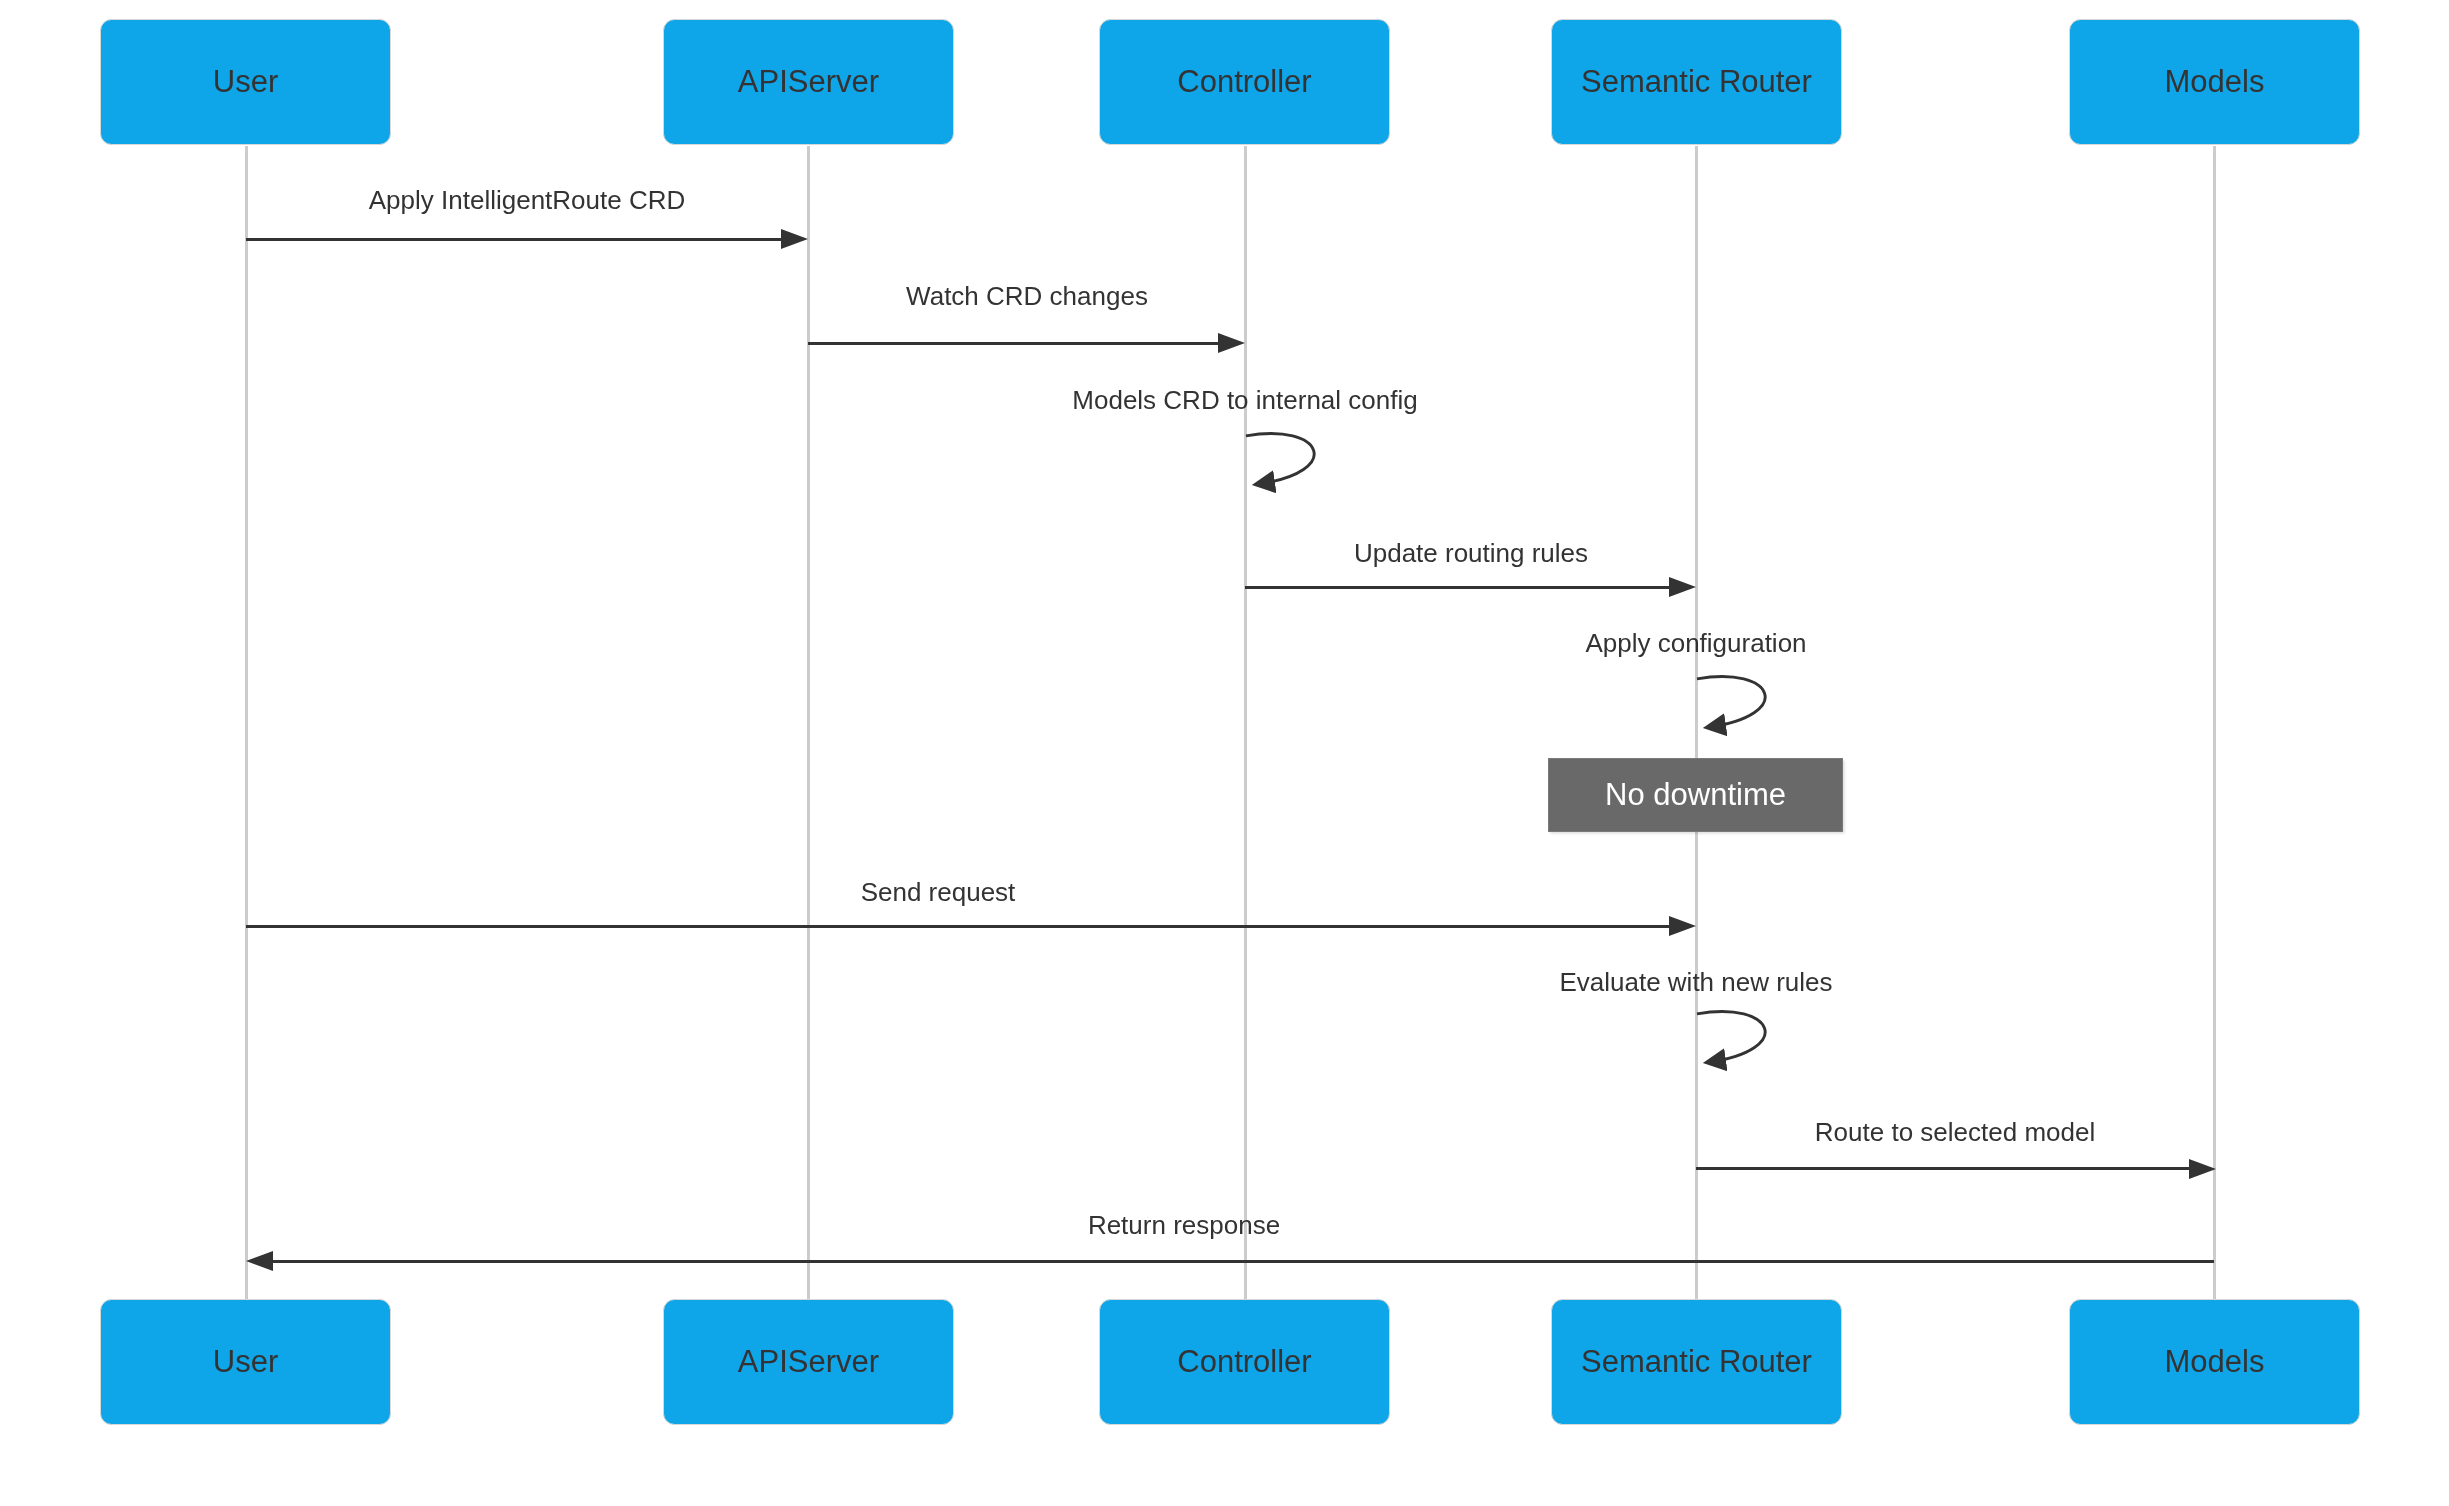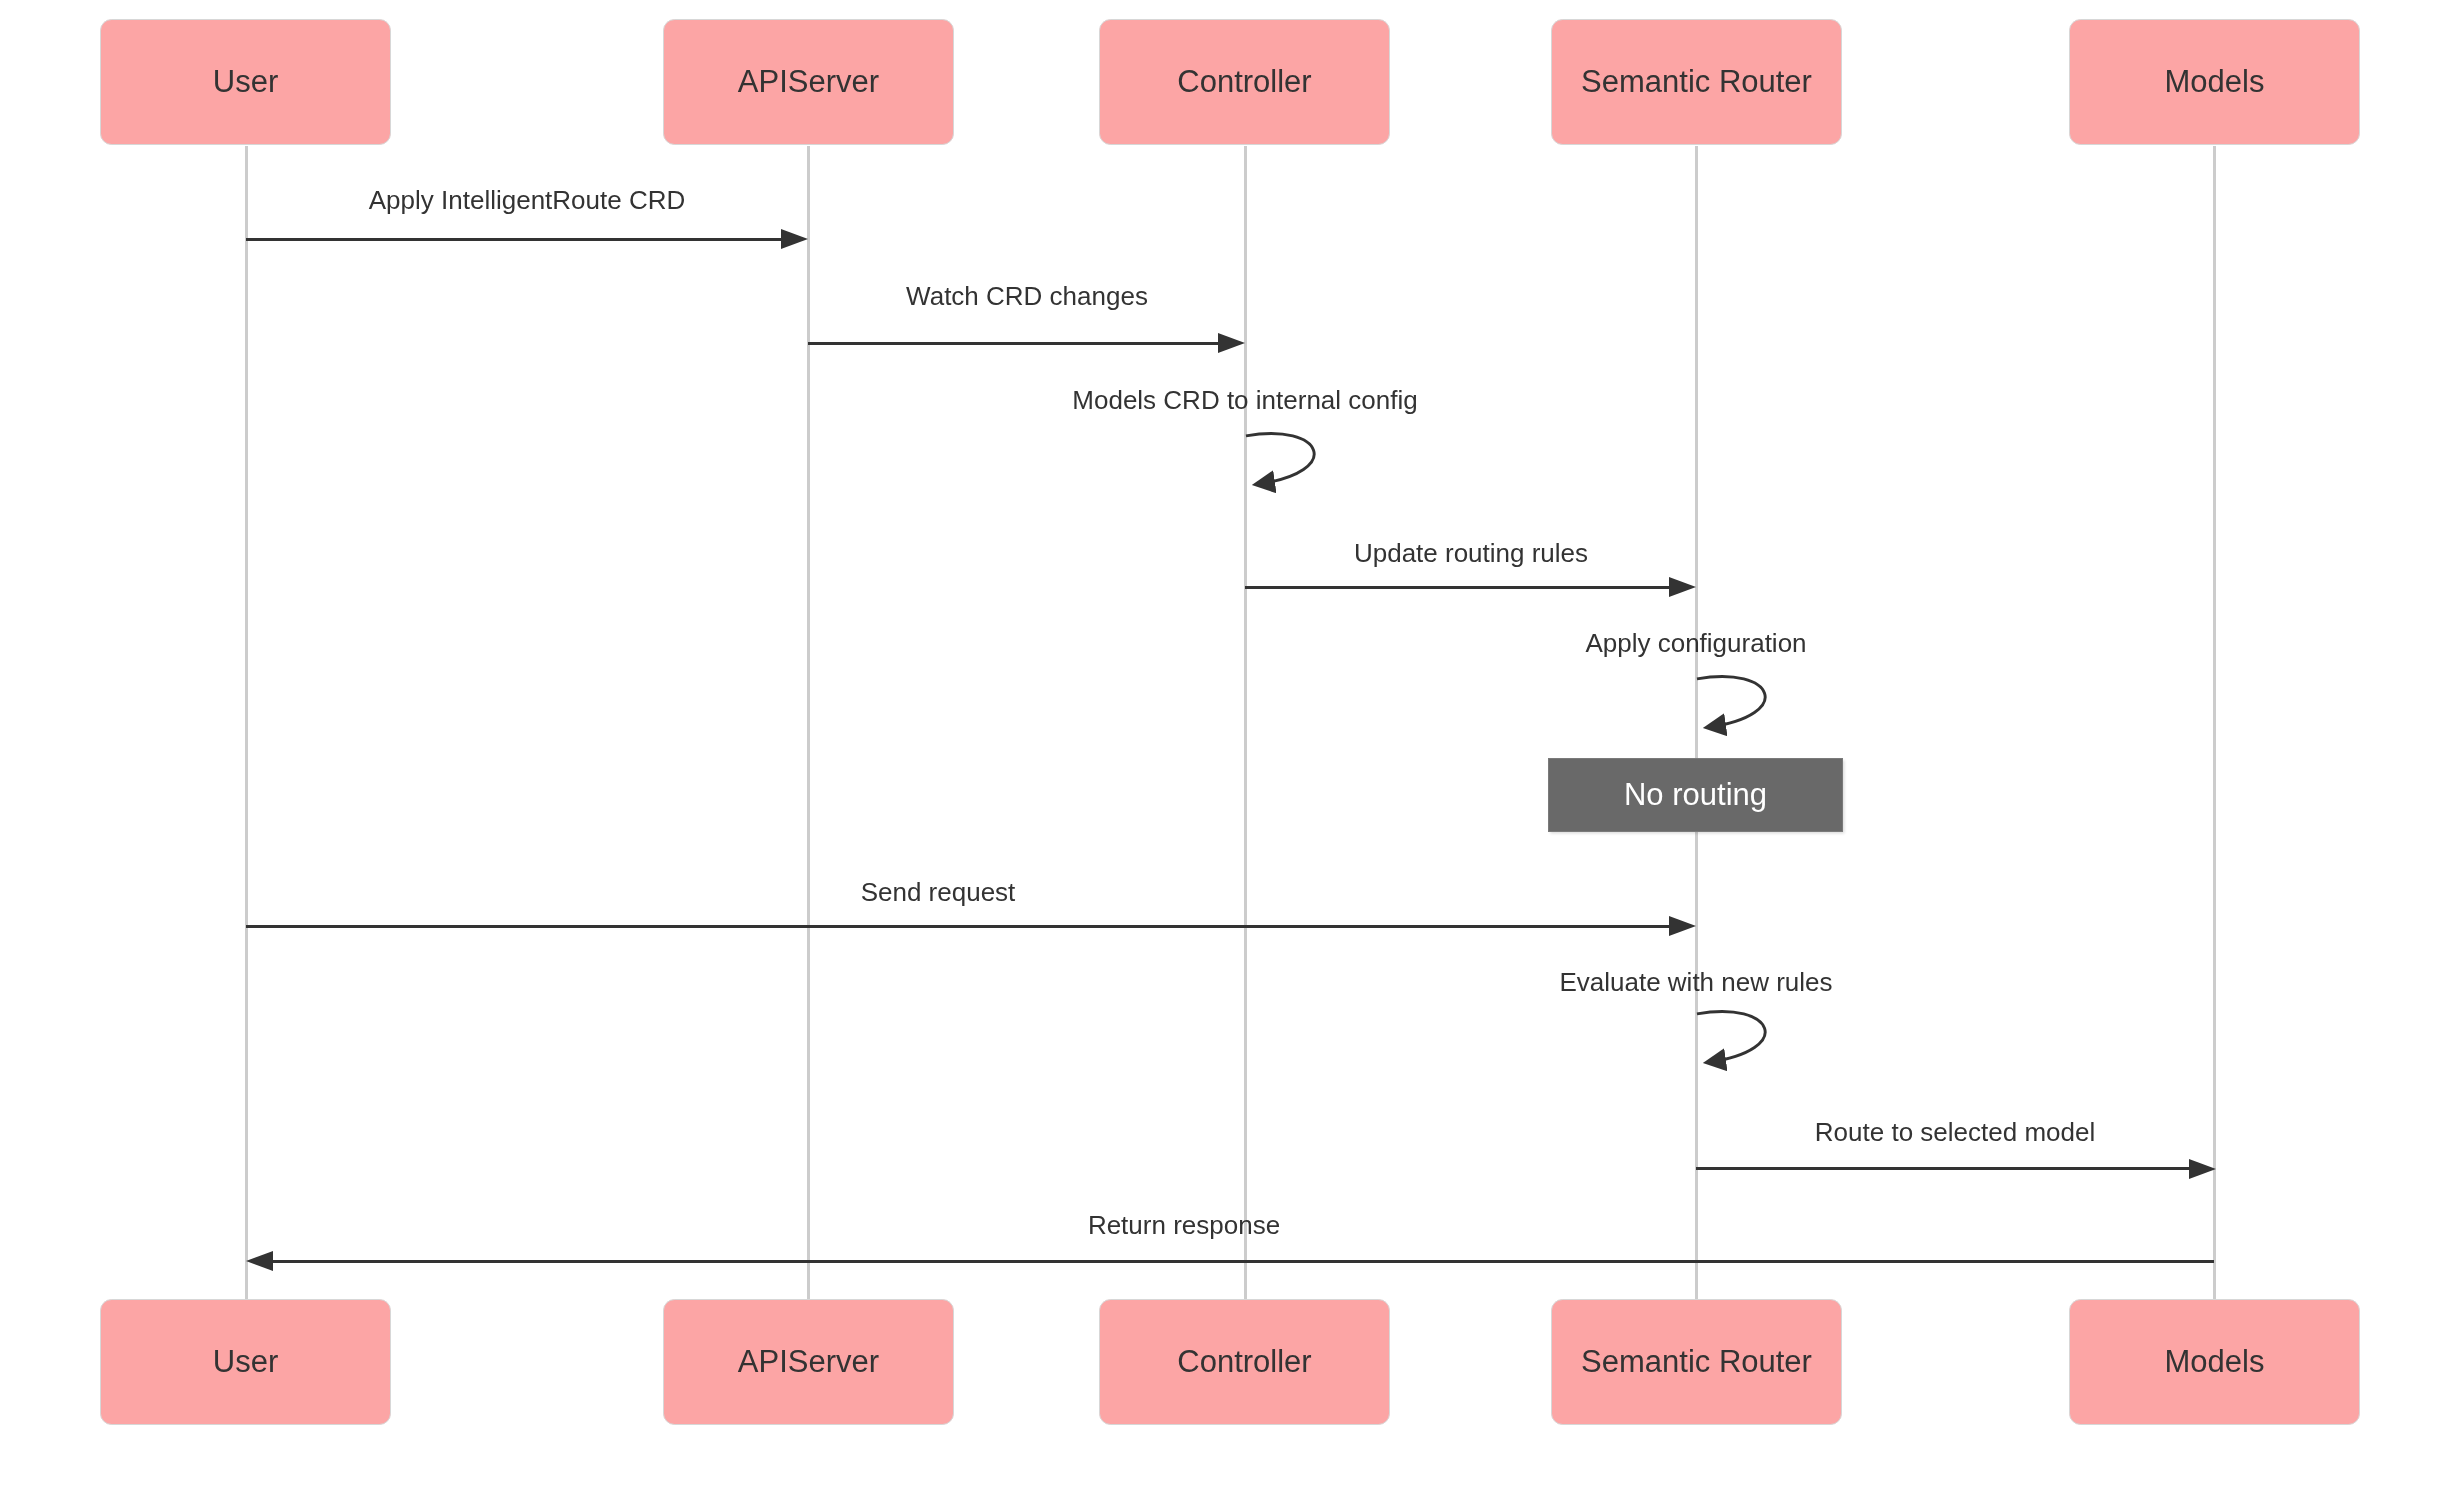--- a/index.html
+++ b/index.html
@@ -7,21 +7,21 @@
     position:relative;
     width:2449px;height:1506px;
     background:#ffffff;
     font-family:"Liberation Sans","DejaVu Sans",sans-serif;
     color:#333333;
     overflow:hidden;
   }
   .actor-box{
     position:absolute;
     width:291px;height:126px;
-    background:#fca5a5;
+    background:#0ea5e9;
     border:1.9px solid #d7d7d7;
     border-radius:11.6px;
     box-sizing:border-box;
     display:flex;align-items:center;justify-content:center;
     font-size:31px;
     color:#333333;
     z-index:3;
   }
   .lifeline{
     position:absolute;
@@ -140,21 +140,21 @@
   </div>
 
   <div>
     <div class="msg-label" style="left:1696px;top:625px">Apply configuration</div>
     <svg class="self-loop" style="left:1695px;top:674px" width="126" height="62" viewBox="0 0 130 64">
       <path d="M 2 5 C 82 -9, 104 42, 14 55" fill="none" stroke="#333333" stroke-width="3" marker-end="url(#ah)"></path>
     </svg>
   </div>
 
   <div class="note-box">
-    <span>No routing</span>
+    <span>No downtime</span>
   </div>
 
   <div>
     <div class="msg-label" style="left:938px;top:874px">Send request</div>
     <div class="arrow-line" style="left:246px;top:925px;width:1425px"></div>
     <div class="arrow-head-right" style="left:1669px;top:916px"></div>
   </div>
 
   <div>
     <div class="msg-label" style="left:1696px;top:964px">Evaluate with new rules</div>

